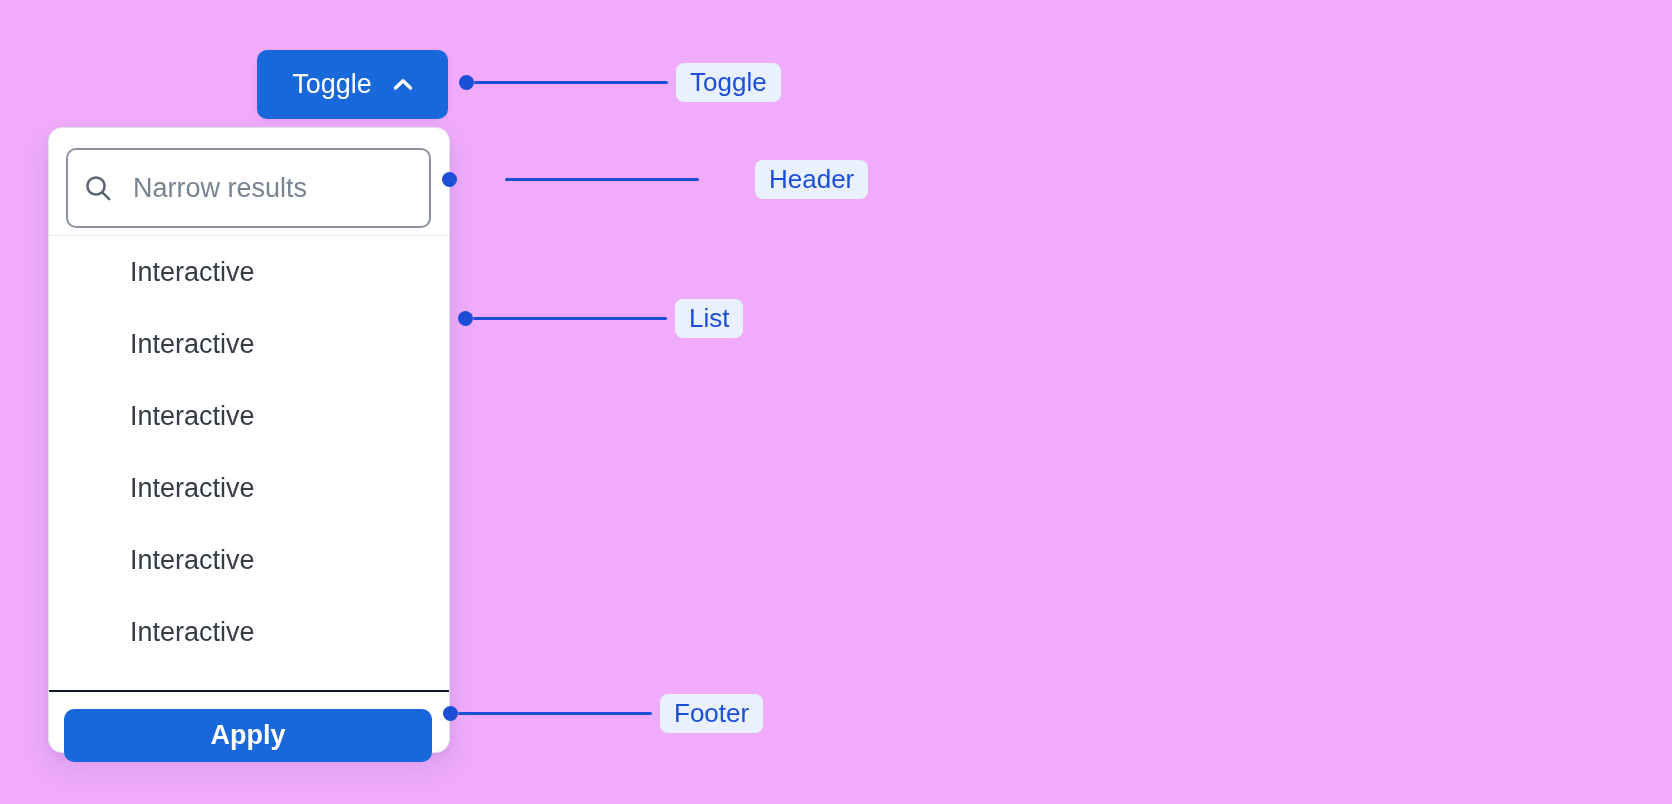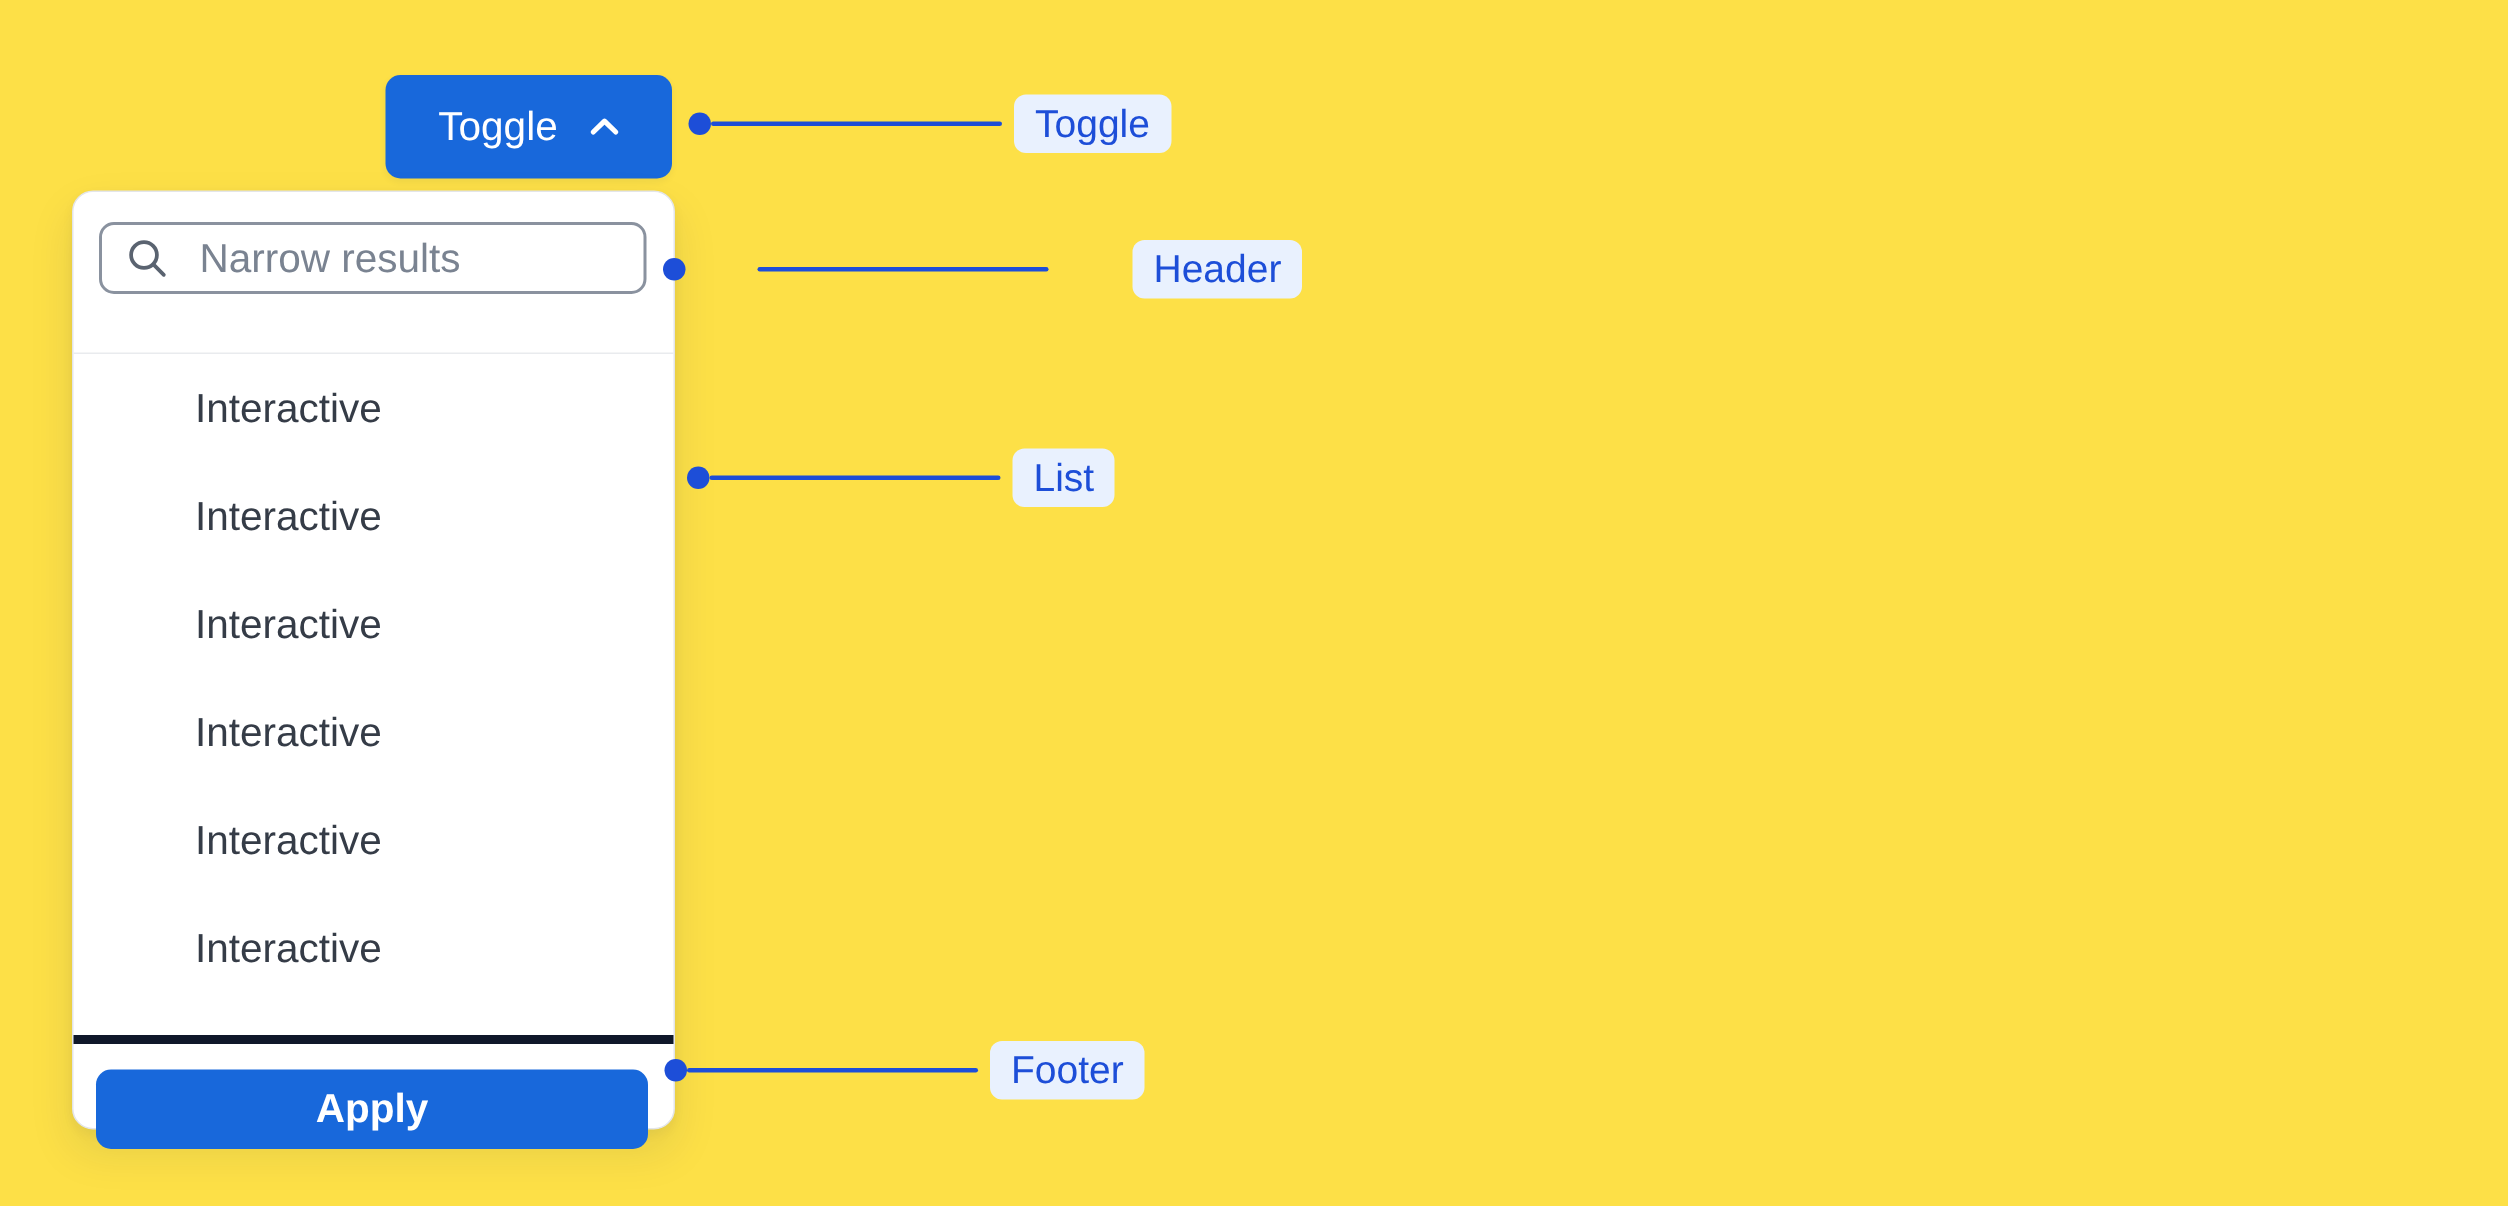--- a/index.html
+++ b/index.html
@@ -3,21 +3,21 @@
 <meta charset="utf-8">
 <style>
   * { margin: 0; padding: 0; box-sizing: border-box; }
   html, body { background: #ffffff; }
   body { font-family: "Liberation Sans", sans-serif; }
 
   .stage {
     position: relative;
     width: 1672px;
     height: 804px;
-    background: #fde047;
+    background: #f0abfc;
     overflow: hidden;
   }
 
   
   .toggle-btn {
     position: absolute;
     left: 257px; top: 50px;
     width: 191px; height: 69px;
     background: var(--accent);
     border: none;
@@ -48,21 +48,21 @@
     flex-direction: column;
   }
 
   .panel-header {
     height: 108px;
     flex: 0 0 auto;
     padding: 20px 18px 0 17px;
     border-bottom: 1px solid #e9ebee;
   }
   .search-field {
-    height: 48px;
+    height: 80px;
     border: 2px solid #8a929f;
     border-radius: 10px;
     display: flex;
     align-items: center;
     padding: 0 14px 0 16px;
     background: #ffffff;
   }
   .search-field svg { flex: 0 0 auto; display: block; }
   .search-field input {
     flex: 1 1 auto;
@@ -91,21 +91,21 @@
     align-items: center;
     padding-left: 33px;
     font-size: 27px;
     color: #353c47;
     cursor: pointer;
   }
 
   .panel-footer {
     flex: 0 0 auto;
     height: 62px;
-    border-top: 6px solid #0f172a;
+    border-top: 2px solid #0f172a;
     padding: 17px 17px 15px 15px;
   }
   .apply-btn {
     width: 100%;
     height: 53px;
     background: var(--accent);
     color: #ffffff;
     border: none;
     border-radius: 10px;
     font-family: "Liberation Sans", sans-serif;

